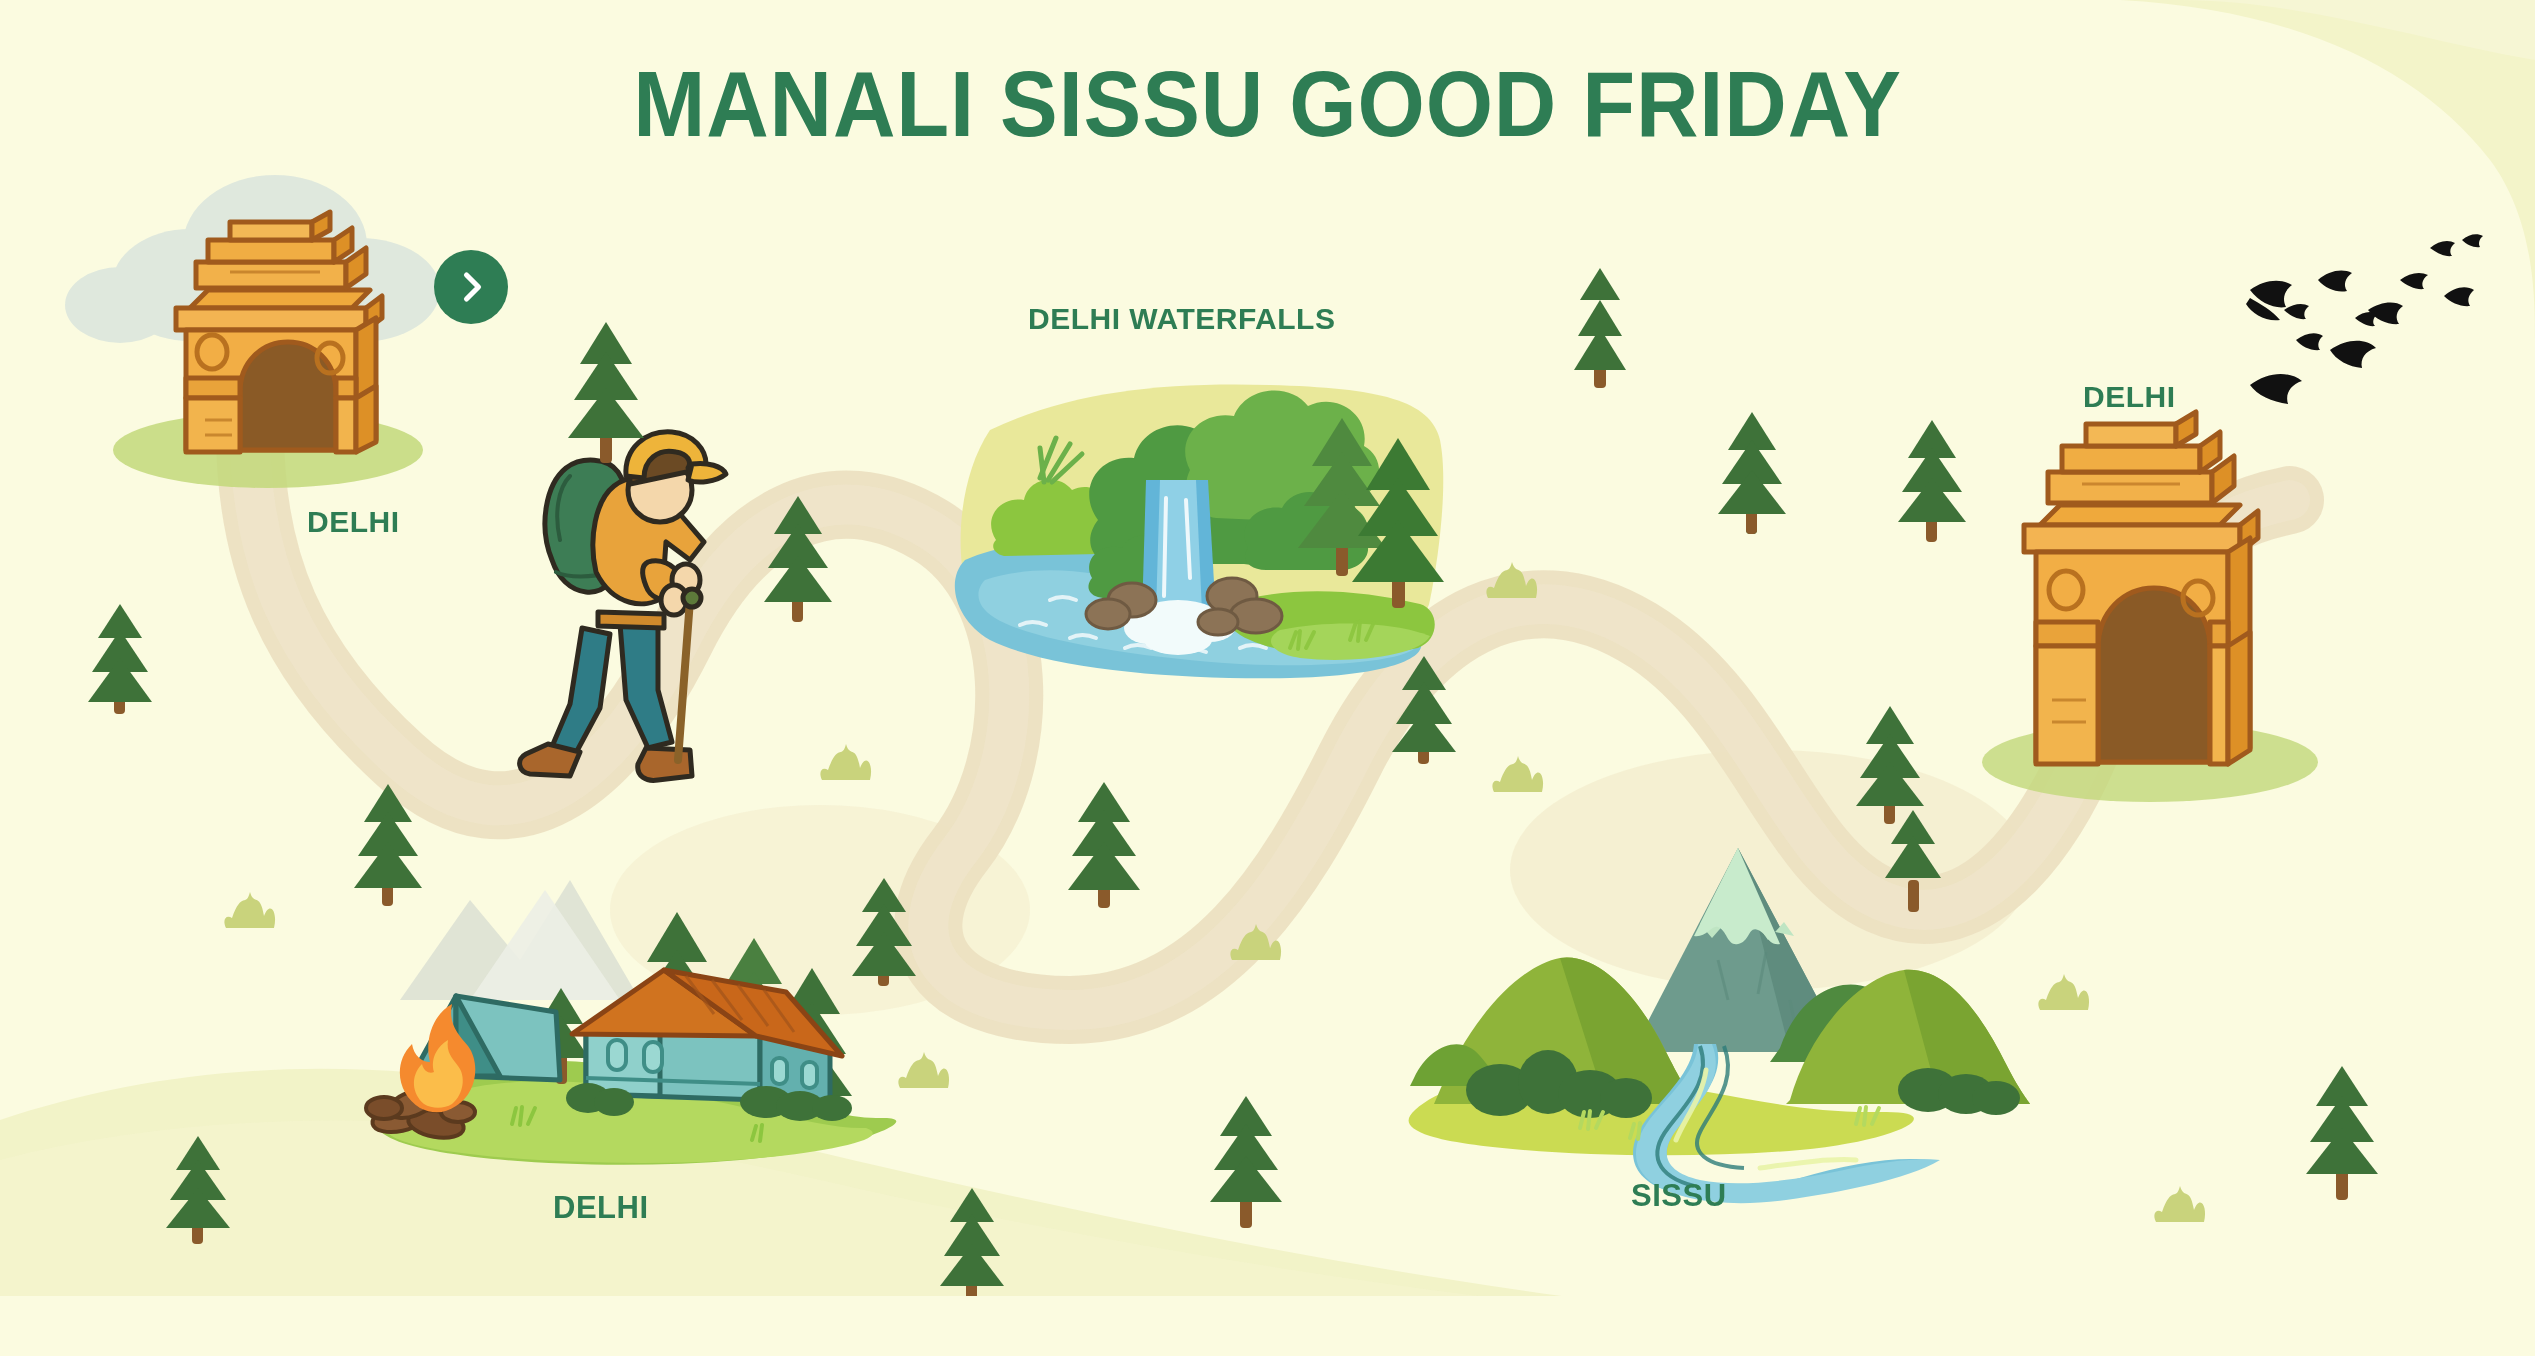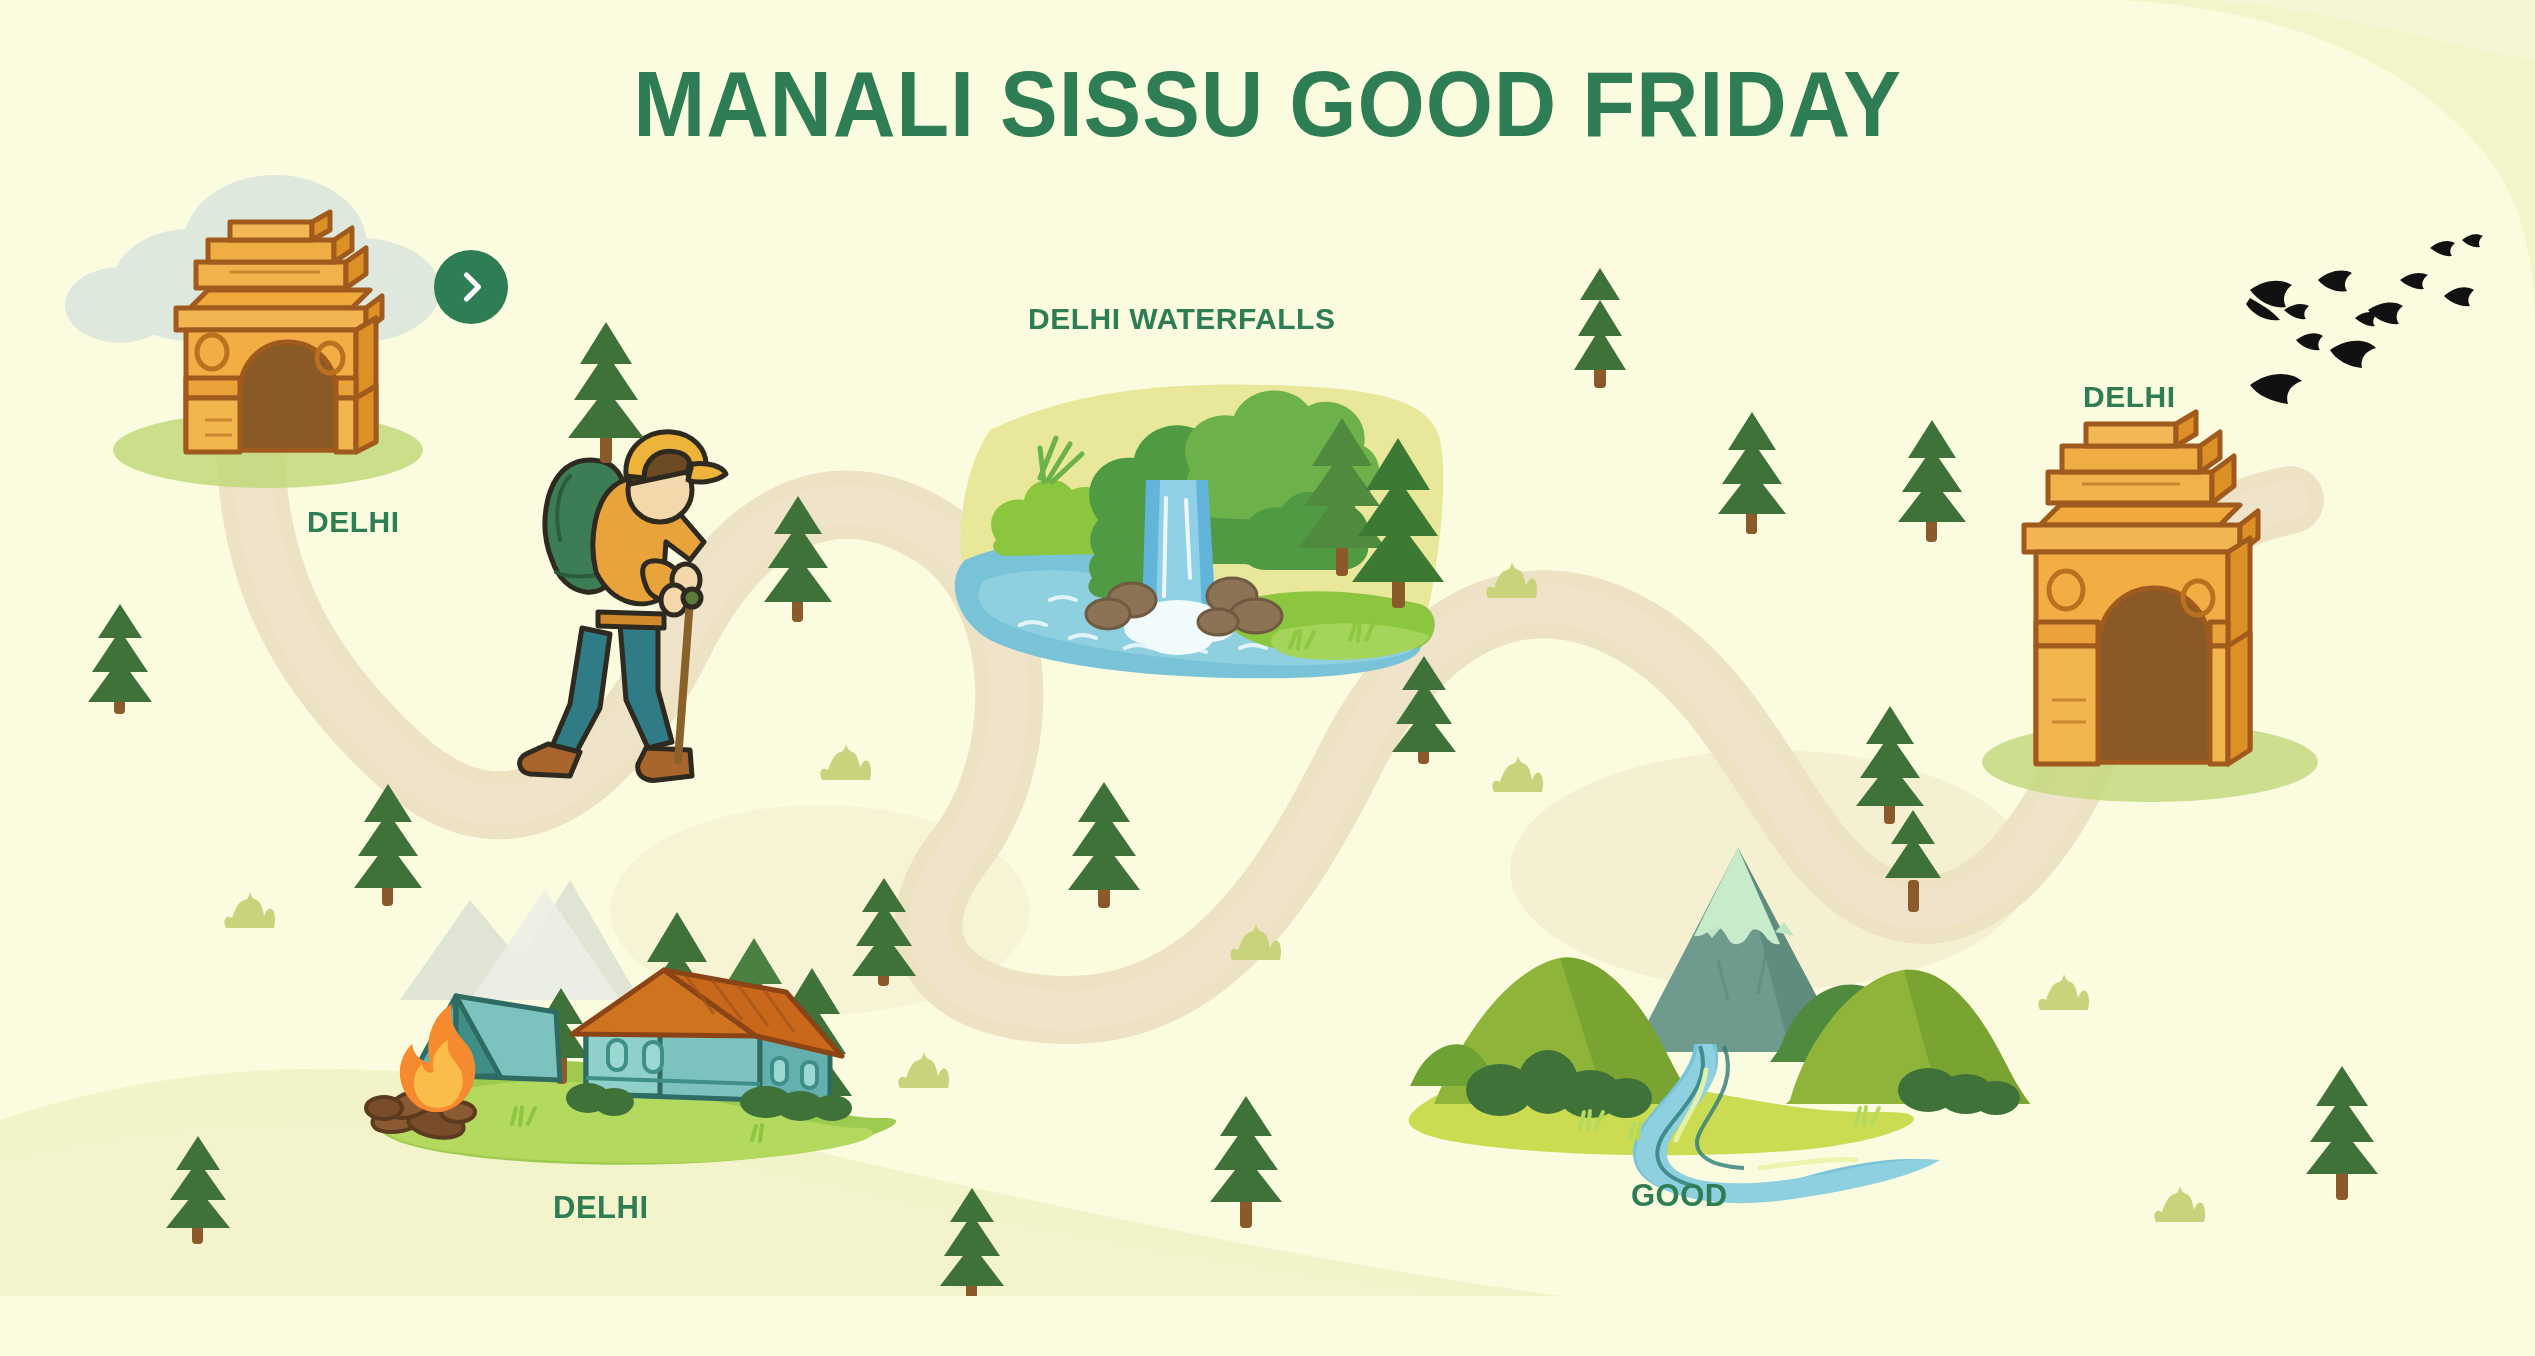--- a/index.html
+++ b/index.html
@@ -554,16 +554,16 @@
       <path d="M2046,1000 c10,-28 14,-10 18,-26 c4,14 10,0 14,24 c6,-16 14,-4 10,12 l-48,0 c-4,-8 0,-14 6,-10 z"></path>
       <path d="M2162,1212 c10,-28 14,-10 18,-26 c4,14 10,0 14,24 c6,-16 14,-4 10,12 l-48,0 c-4,-8 0,-14 6,-10 z"></path>
     </g>
   </svg>
 
   <div id="page-title">MANALI SISSU GOOD FRIDAY</div>
 
   <div class="lbl" id="label-delhi-left">DELHI</div>
   <div class="lbl" id="label-jogini">DELHI WATERFALLS</div>
   <div class="lbl" id="label-manali">DELHI</div>
-  <div class="lbl" id="label-sissu">GOOD</div>
+  <div class="lbl" id="label-sissu">SISSU</div>
   <div class="lbl" id="label-delhi-right">DELHI</div>
 
 </div>
 
 </body></html>

